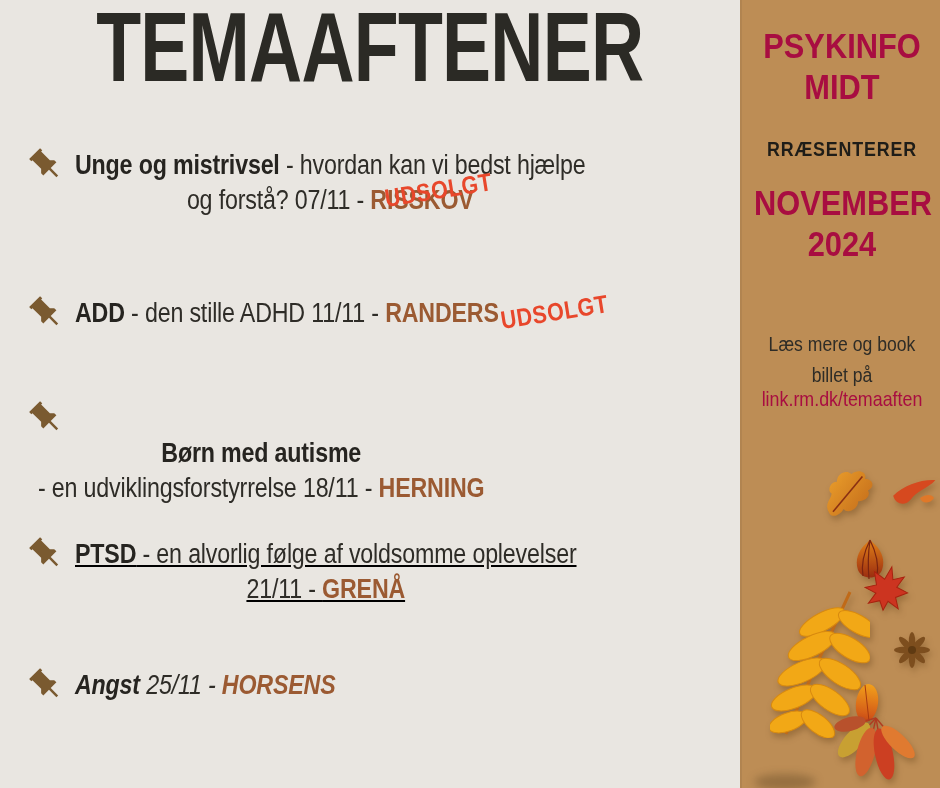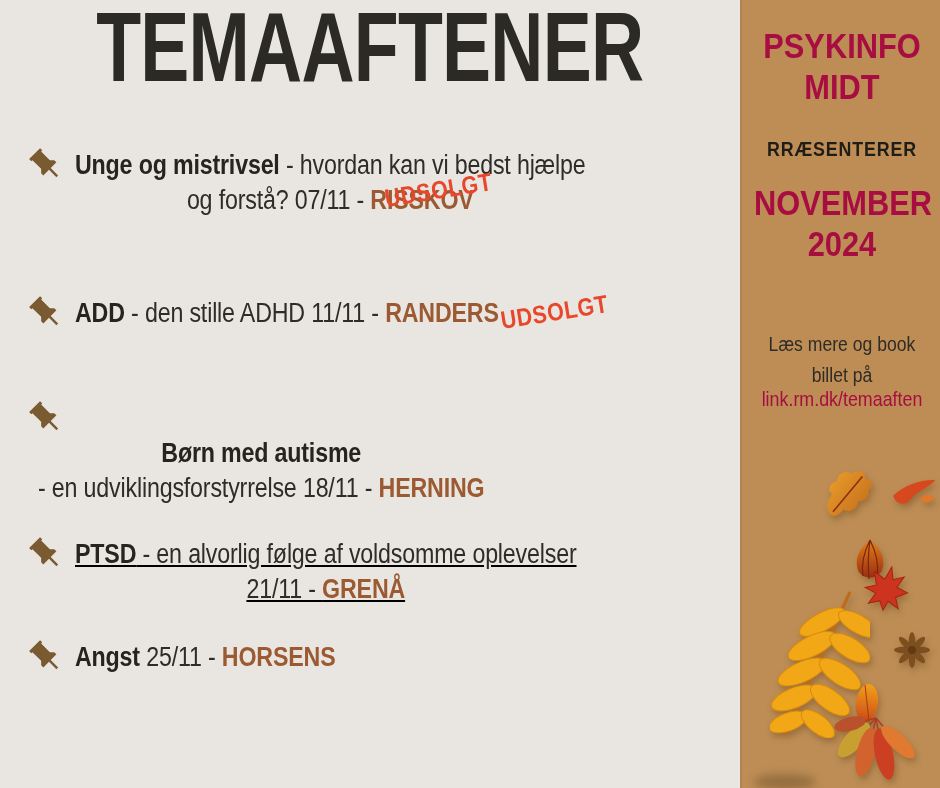--- a/index.html
+++ b/index.html
@@ -104,21 +104,21 @@
               <path d="M16,12V4H17V2H7V4H8V12L6,14V16H11.2V22.8H12.8V16H18V14L16,12Z" fill="#7a5a30"></path>
             </g>
           </svg>
       </span>
       <div class="etext">
         <div class="line"><b>PTSD</b><span> - en alvorlig følge af voldsomme oplevelser</span></div>
         <div class="line"><span>21/11 - </span><span class="loc">GRENÅ</span></div>
       </div>
     </div>
 
-    <div class="event" style="top:640px;">
+    <div class="event" style="top:668px;font-style:italic;">
       <span class="pin">
         <svg viewBox="0 0 24 24" width="37" height="37">
             <g transform="rotate(-45 12 12)">
               <path d="M16,12V4H17V2H7V4H8V12L6,14V16H11.2V22.8H12.8V16H18V14L16,12Z" fill="#7a5a30"></path>
             </g>
           </svg>
       </span>
       <div class="etext">
         <div class="line"><b>Angst</b><span> 25/11 - </span><span class="loc">HORSENS</span></div>
       </div>

